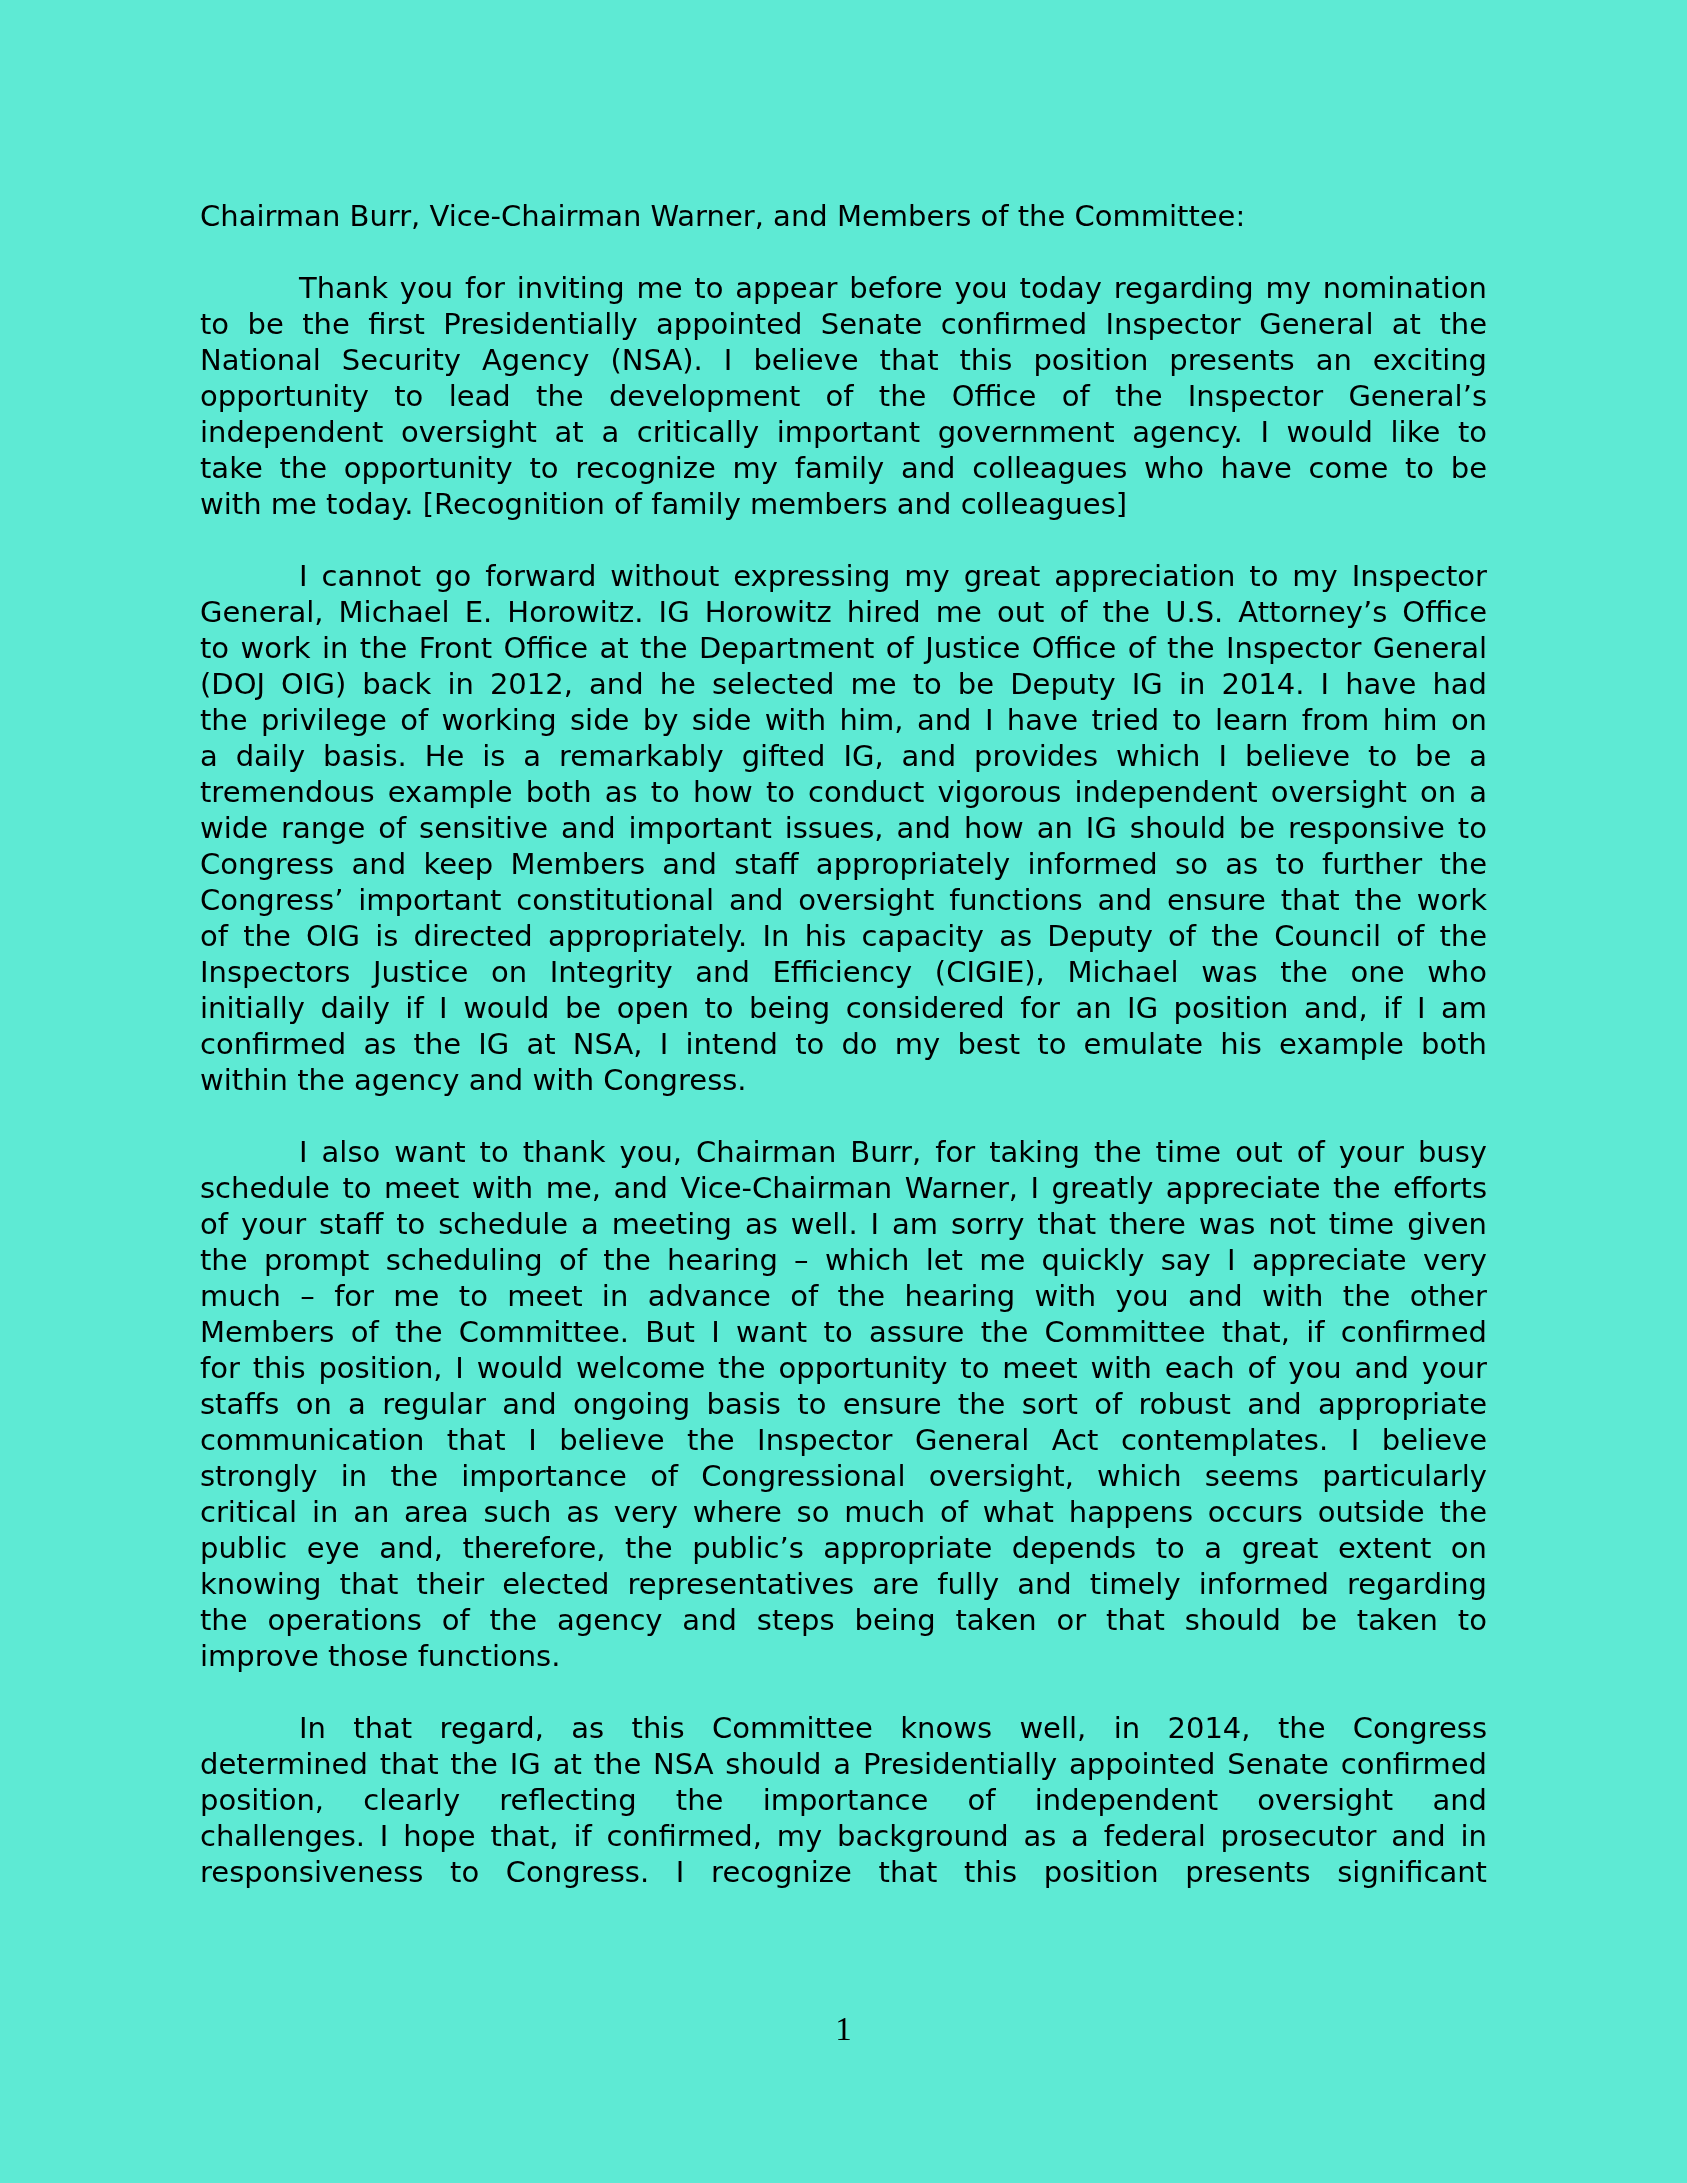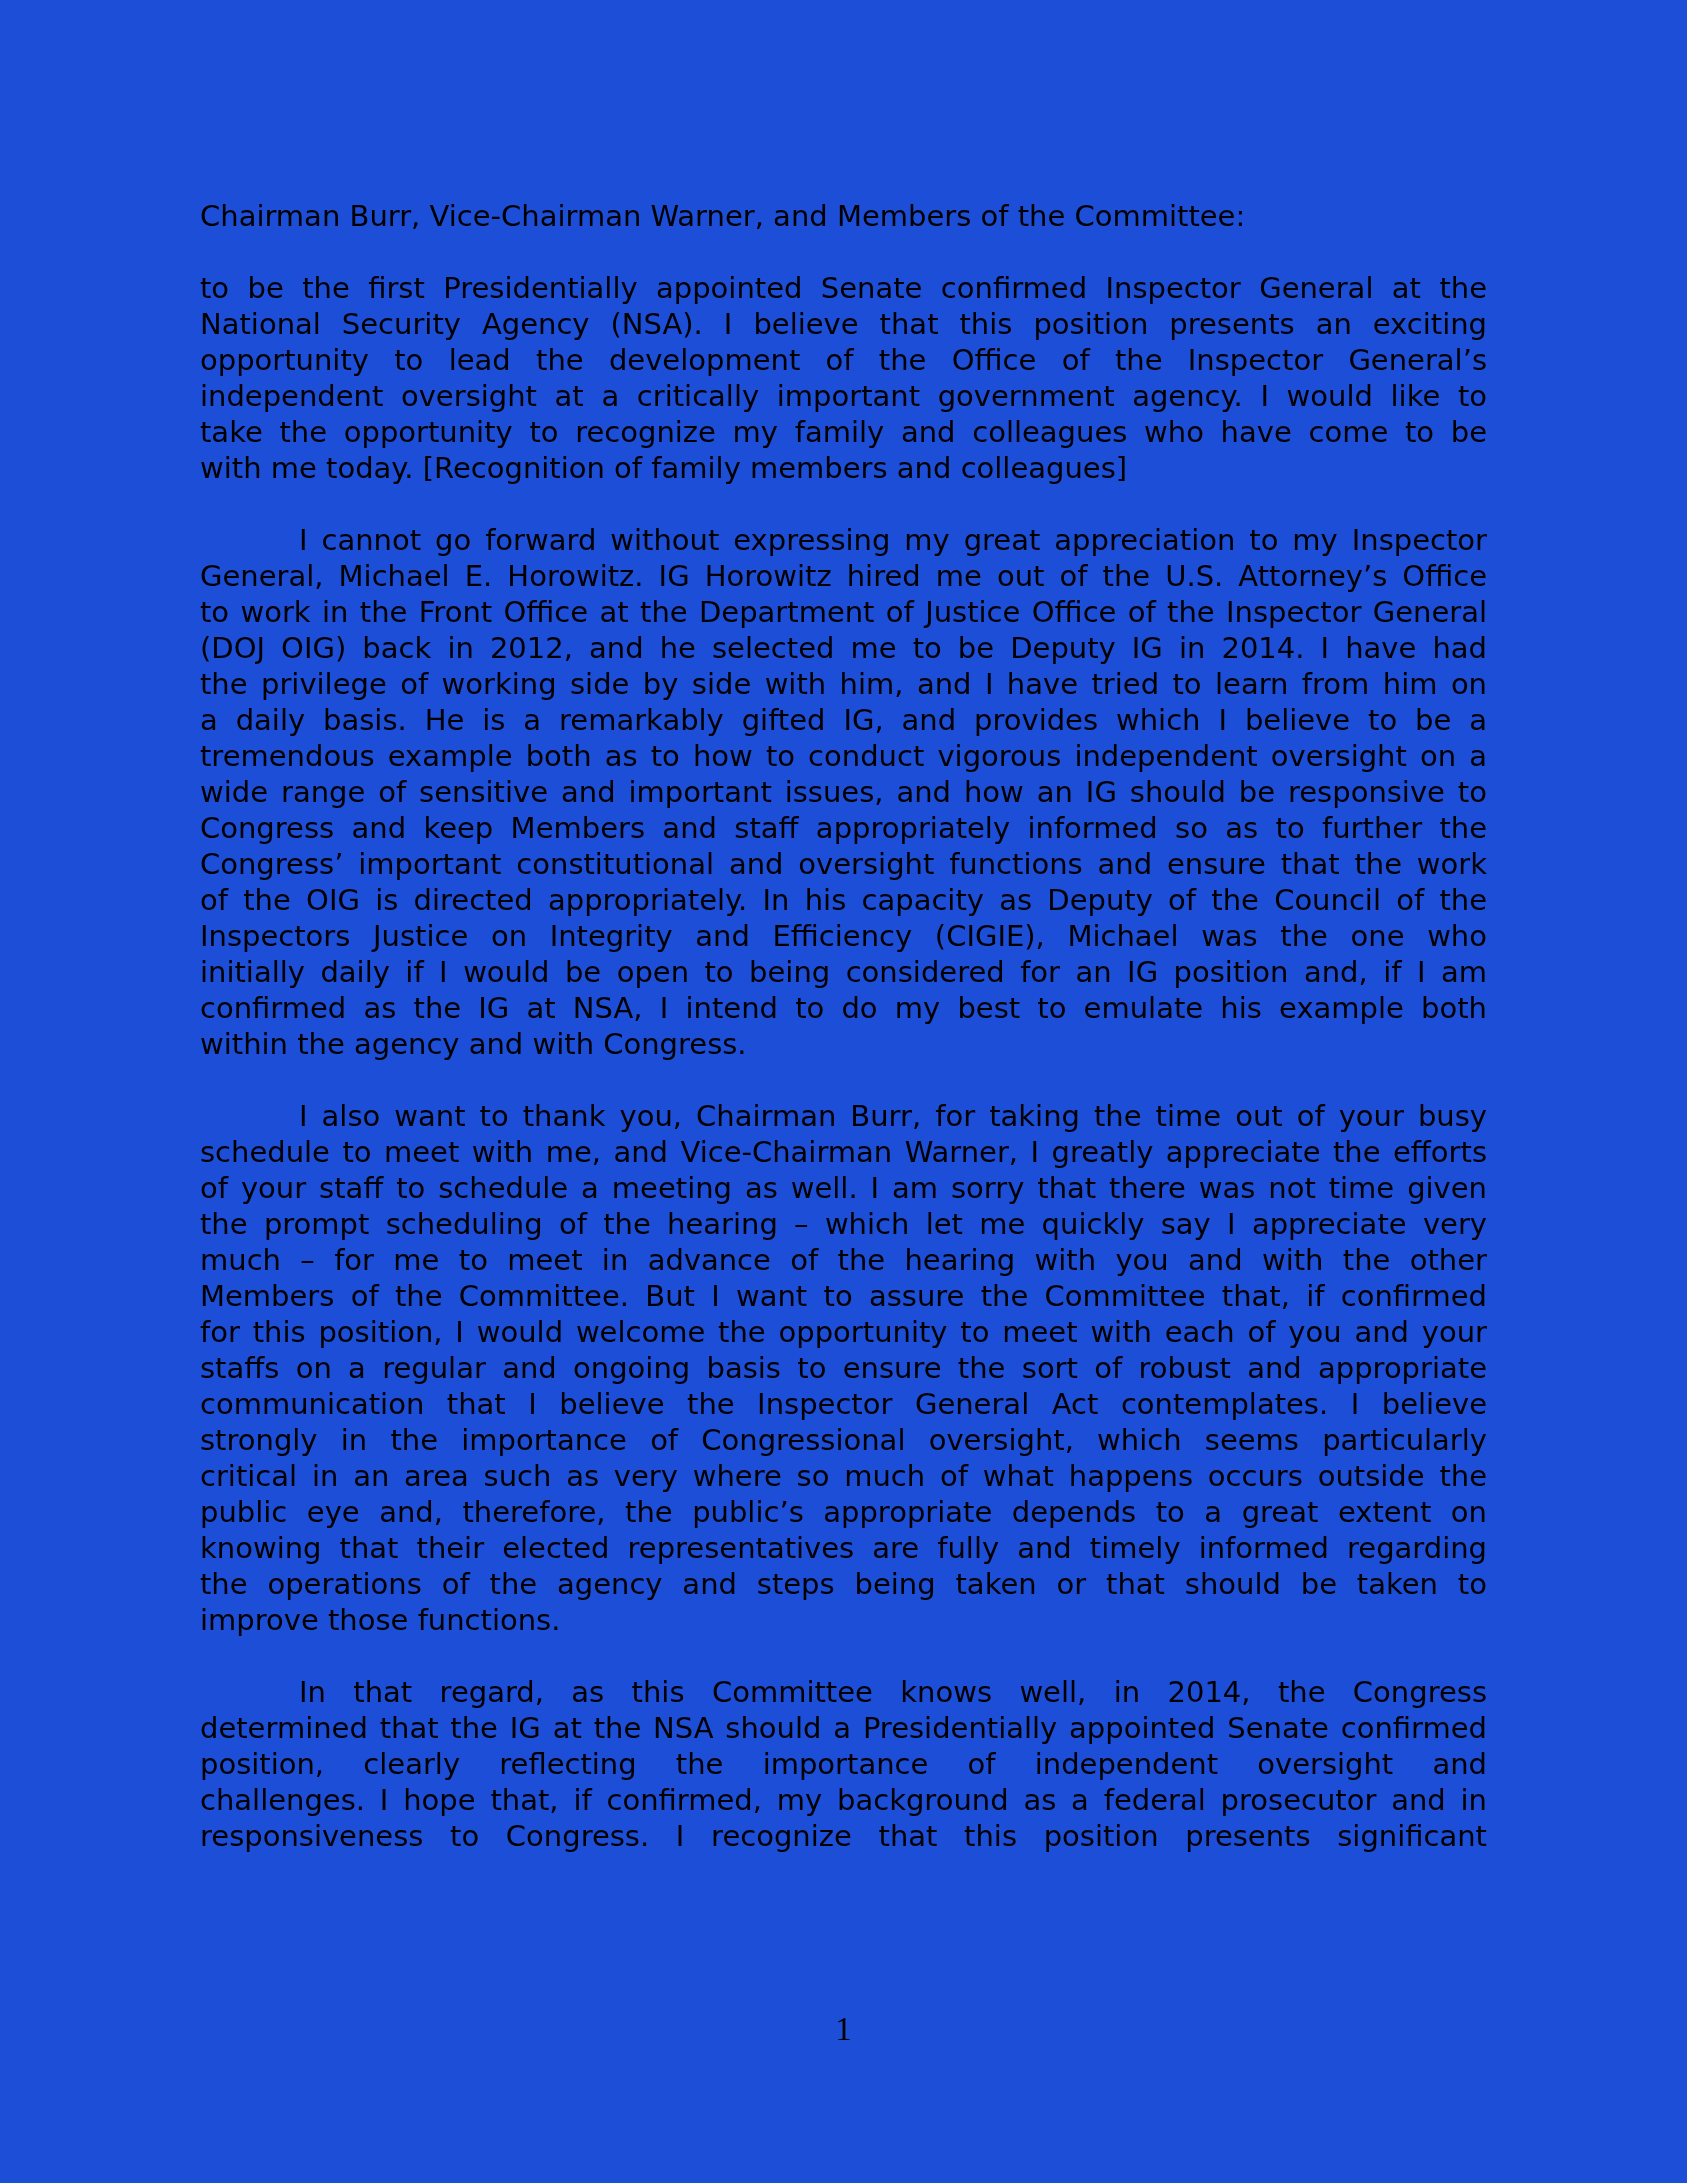--- a/index.html
+++ b/index.html
@@ -1,17 +1,17 @@
 <!DOCTYPE html>
 <html style="font-size:10.6px"><head>
 <meta charset="utf-8">
 <style>
   html, body { margin: 0; padding: 0; background: #ffffff; }
   body { width: 1687px; height: 2183px; position: relative; overflow: hidden; }
-  .page { position: absolute; left: 0; top: 0; width: 1687px; height: 2183px; background: #1d4ed8; }
+  .page { position: absolute; left: 0; top: 0; width: 1687px; height: 2183px; background: #5eead4; }
   .body-text {
     position: absolute;
     left: 200px;
     top: 198px;
     width: 1287px;
     font-family: "DejaVu Sans", sans-serif;
     font-size: 29px;
     line-height: 36px;
     color: #000000;
   }
@@ -40,20 +40,21 @@
 </head>
 <body>
 
 <div class="page">
   <div class="body-text">
 
     <div class="salutation">Chairman Burr, Vice-Chairman Warner, and Members of the Committee:</div>
     <div class="blank"></div>
 
     <div>
+      <span class="line indent">Thank you for inviting me to appear before you today regarding my nomination</span>
       <span class="line">to be the first Presidentially appointed Senate confirmed Inspector General at the</span>
       <span class="line">National Security Agency (NSA).  I believe that this position presents an exciting</span>
       <span class="line">opportunity to lead the development of the Office of the Inspector General’s</span>
       <span class="line">independent oversight at a critically important government agency.  I would like to</span>
       <span class="line">take the opportunity to recognize my family and colleagues who have come to be</span>
       <span class="line last">with me today.  [Recognition of family members and colleagues]</span>
     </div>
     <div class="blank"></div>
 
     <div>

